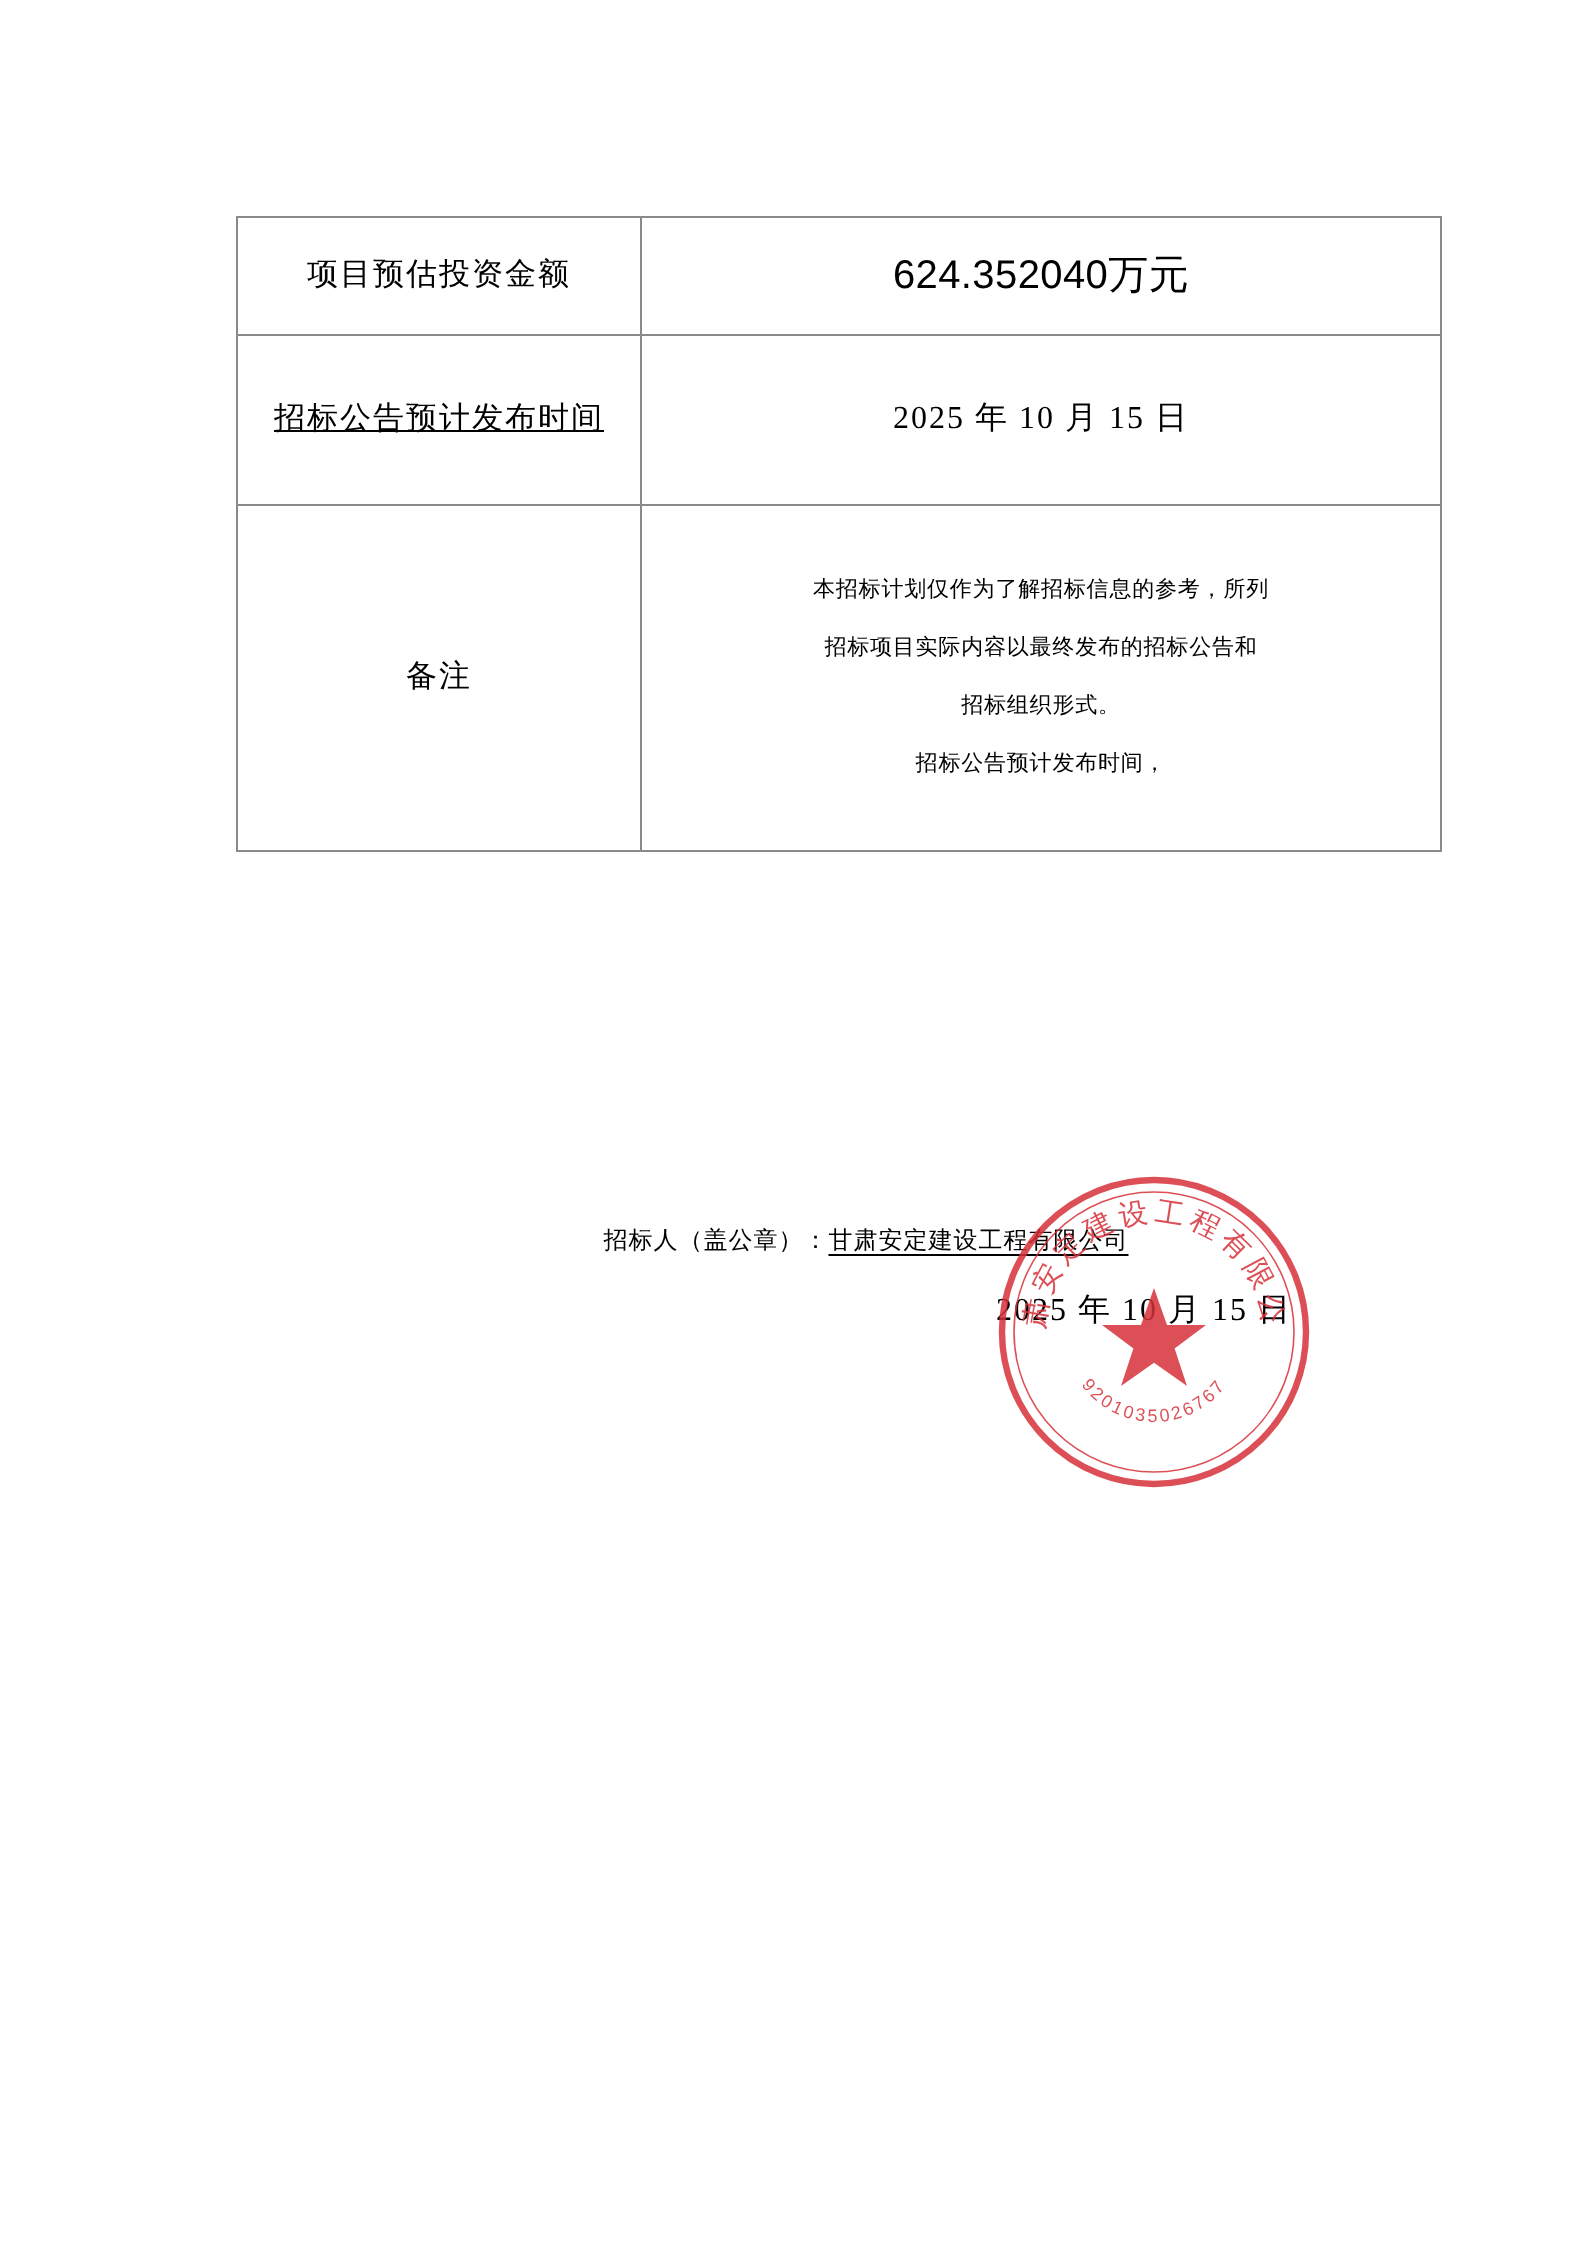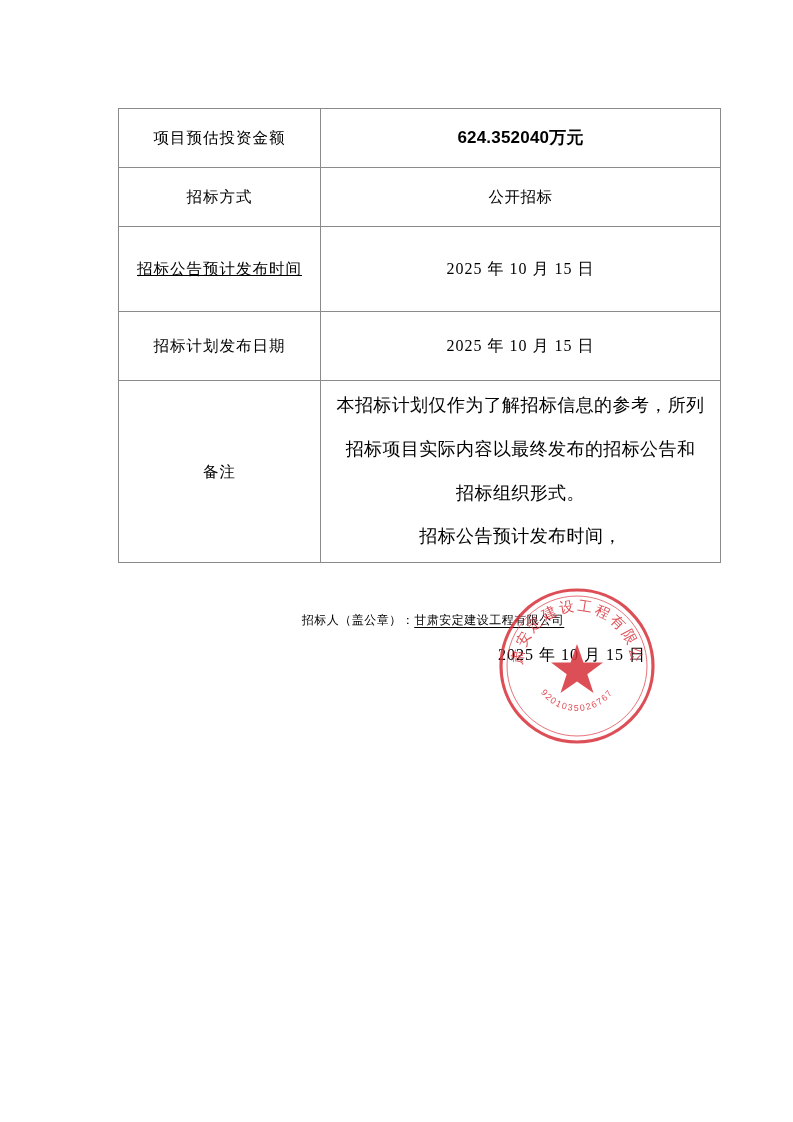--- a/index.html
+++ b/index.html
@@ -46,36 +46,36 @@
     letter-spacing: 0.5px;
   }
   .row-amount td { height: 46px; }
   .row-org td { height: 46px; }
   .row-method td { height: 46px; }
   .row-notice td { height: 72px; }
   .row-plandate td { height: 56px; }
   .row-remark td { height: 160px; }
 
   .amount-value {
-    font-weight: bold;
-    font-size: 17px;
+    font-weight: normal;
+    font-size: 20px;
     letter-spacing: 0.2px;
   }
   .date-text {
     font-family: "Liberation Serif", "DejaVu Serif", serif;
     font-size: 16px;
     letter-spacing: 1px;
   }
   .remark-cell {
     text-align: center;
     padding: 10px 26px;
   }
   .remark-cell p {
     margin: 0 0 6px 0;
-    font-size: 18px;
+    font-size: 11px;
     line-height: 2.1;
     letter-spacing: 0.4px;
   }
   .remark-cell p.last {
     margin-bottom: 0;
   }
   .label-two-line {
     line-height: 1.85;
     text-decoration: underline;
   }
@@ -125,32 +125,22 @@
 <div class="page">
 
   <table class="plan-table">
     <tbody>
       <tr class="row-amount">
         <td class="label">项目预估投资金额</td>
         <td class="value">
           <span class="amount-value">624.352040万元</span>
         </td>
       </tr>
-      <tr class="row-method">
-        <td class="label">招标方式</td>
-        <td class="value">公开招标</td>
-      </tr>
       <tr class="row-notice">
         <td class="label label-two-line">招标公告预计发布时间</td>
-        <td class="value">
-          <span class="date-text">2025 年 10 月 15 日</span>
-        </td>
-      </tr>
-      <tr class="row-plandate">
-        <td class="label">招标计划发布日期</td>
         <td class="value">
           <span class="date-text">2025 年 10 月 15 日</span>
         </td>
       </tr>
       <tr class="row-remark">
         <td class="label">备注</td>
         <td class="value remark-cell">
           <p>本招标计划仅作为了解招标信息的参考，所列</p>
           <p>招标项目实际内容以最终发布的招标公告和</p>
           <p>招标组织形式。</p>

